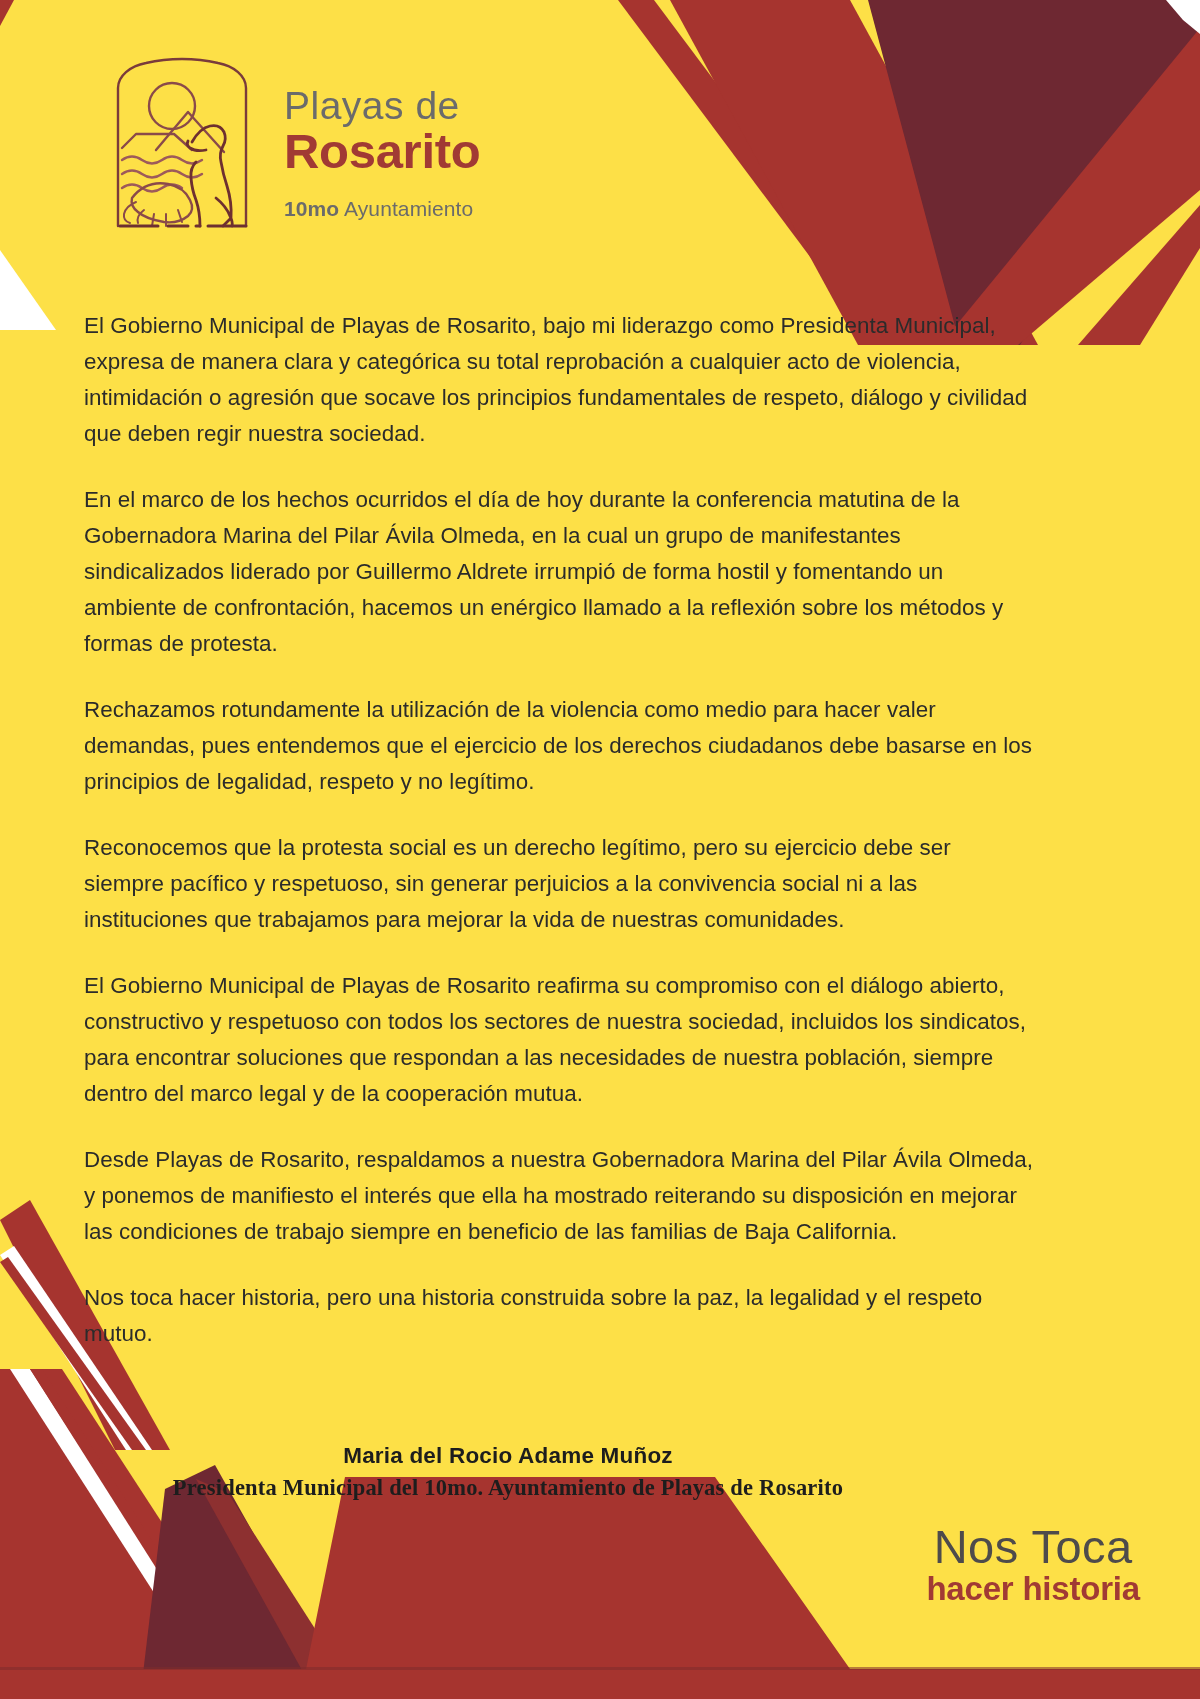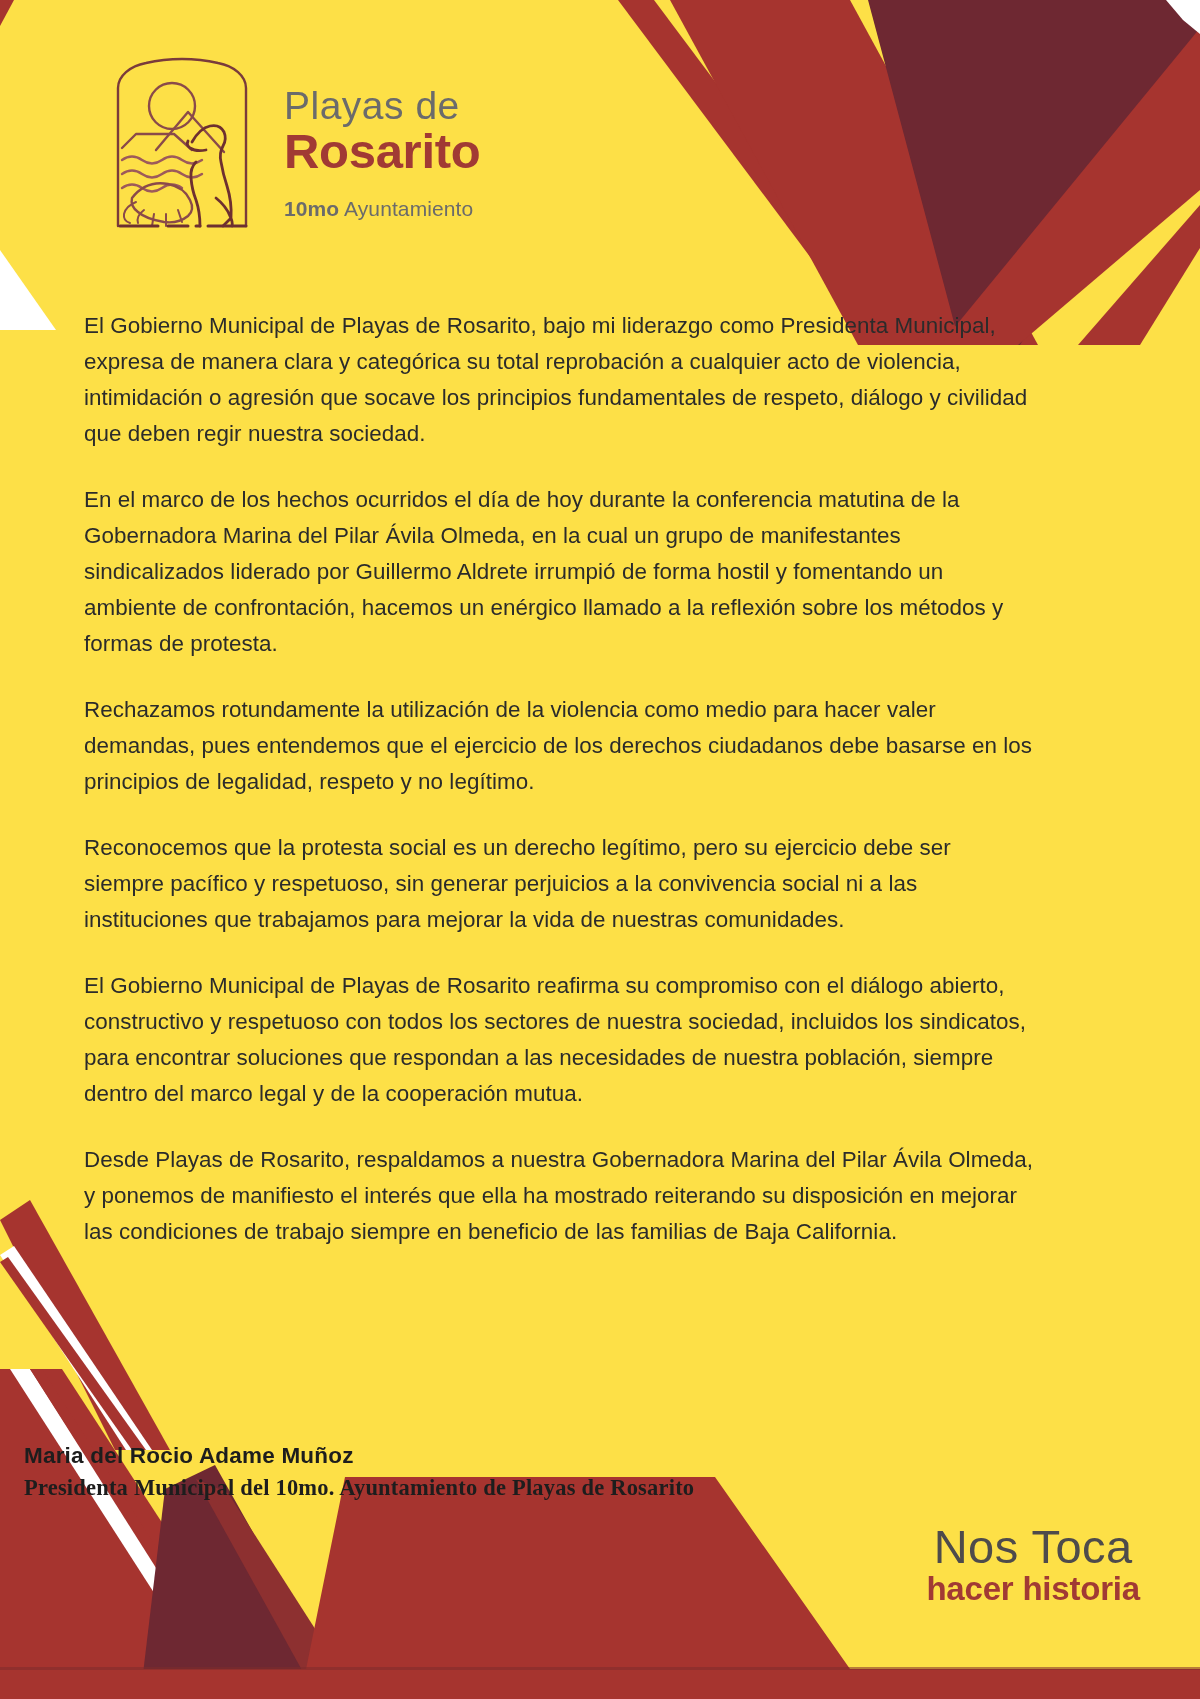--- a/index.html
+++ b/index.html
@@ -84,21 +84,21 @@
     letter-spacing: 0.05px;
   }
   .para:last-child { margin-bottom: 0; }
 
   
   #signature {
     position: absolute;
     top: 1440px;
     left: 0;
     width: 1016px;
-    padding-left: 24px;
+    text-align: center;
   }
   #sig-name {
     font-size: 22.5px;
     font-weight: bold;
     color: #1d1d1d;
     line-height: 32px;
     letter-spacing: 0.2px;
   }
   #sig-title {
     font-size: 22.5px;
@@ -233,20 +233,21 @@
     </div>
   </div>
 
   <div id="body-copy">
     <p class="para">El Gobierno Municipal de Playas de Rosarito, bajo mi liderazgo como Presidenta Municipal, expresa de manera clara y categórica su total reprobación a cualquier acto de violencia, intimidación o agresión que socave los principios fundamentales de respeto, diálogo y civilidad que deben regir nuestra sociedad.</p>
     <p class="para">En el marco de los hechos ocurridos el día de hoy durante la conferencia matutina de la Gobernadora Marina del Pilar Ávila Olmeda, en la cual un grupo de manifestantes sindicalizados liderado por Guillermo Aldrete irrumpió de forma hostil y fomentando un ambiente de confrontación, hacemos un enérgico llamado a la reflexión sobre los métodos y formas de protesta.</p>
     <p class="para">Rechazamos rotundamente la utilización de la violencia como medio para hacer valer demandas, pues entendemos que el ejercicio de los derechos ciudadanos debe basarse en los principios de legalidad, respeto y no legítimo.</p>
     <p class="para">Reconocemos que la protesta social es un derecho legítimo, pero su ejercicio debe ser siempre pacífico y respetuoso, sin generar perjuicios a la convivencia social ni a las instituciones que trabajamos para mejorar la vida de nuestras comunidades.</p>
     <p class="para">El Gobierno Municipal de Playas de Rosarito reafirma su compromiso con el diálogo abierto, constructivo y respetuoso con todos los sectores de nuestra sociedad, incluidos los sindicatos, para encontrar soluciones que respondan a las necesidades de nuestra población, siempre dentro del marco legal y de la cooperación mutua.</p>
     <p class="para">Desde Playas de Rosarito, respaldamos a nuestra Gobernadora Marina del Pilar Ávila Olmeda, y ponemos de manifiesto el interés que ella ha mostrado reiterando su disposición en mejorar las condiciones de trabajo siempre en beneficio de las familias de Baja California.</p>
+    <p class="para">Nos toca hacer historia, pero una historia construida sobre la paz, la legalidad y el respeto mutuo.</p>
   </div>
 
   <div id="signature">
     <div id="sig-name">Maria del Rocio Adame Muñoz</div>
     <div id="sig-title">Presidenta Municipal del 10mo. Ayuntamiento de Playas de Rosarito</div>
   </div>
 
   <div id="nostoca">
     <div id="nostoca-top">Nos Toca</div>
     <div id="nostoca-bottom">hacer historia</div>

